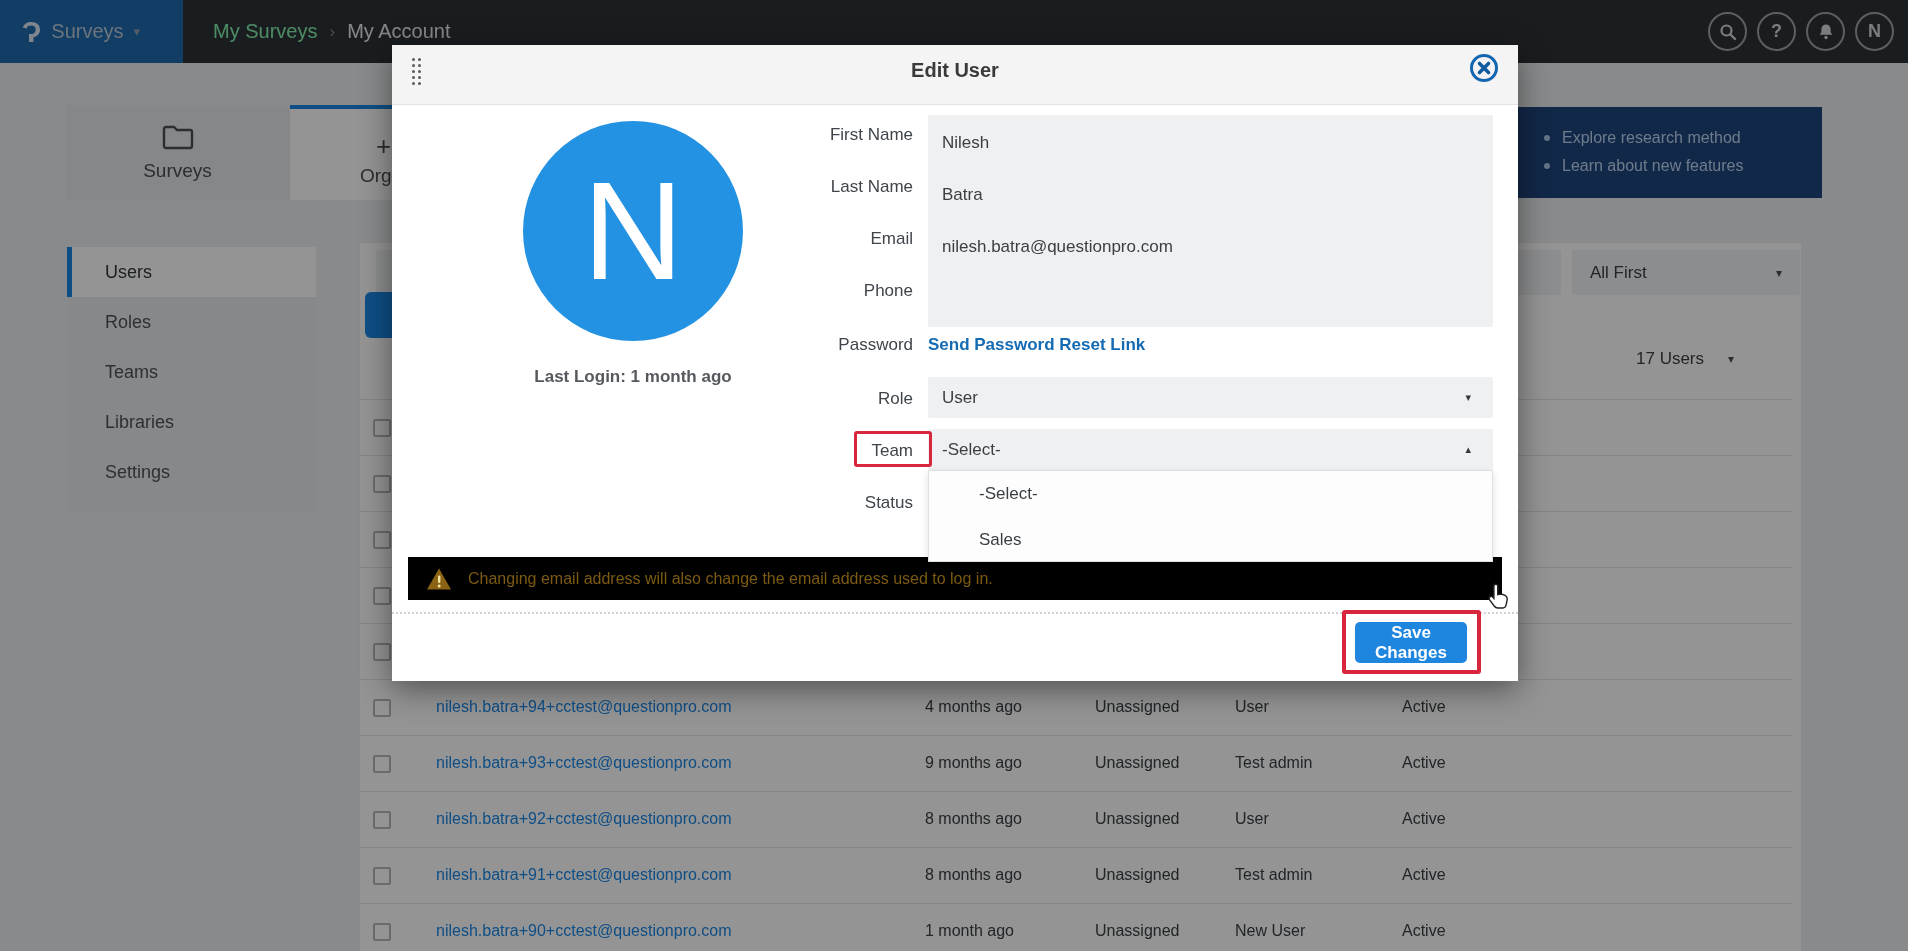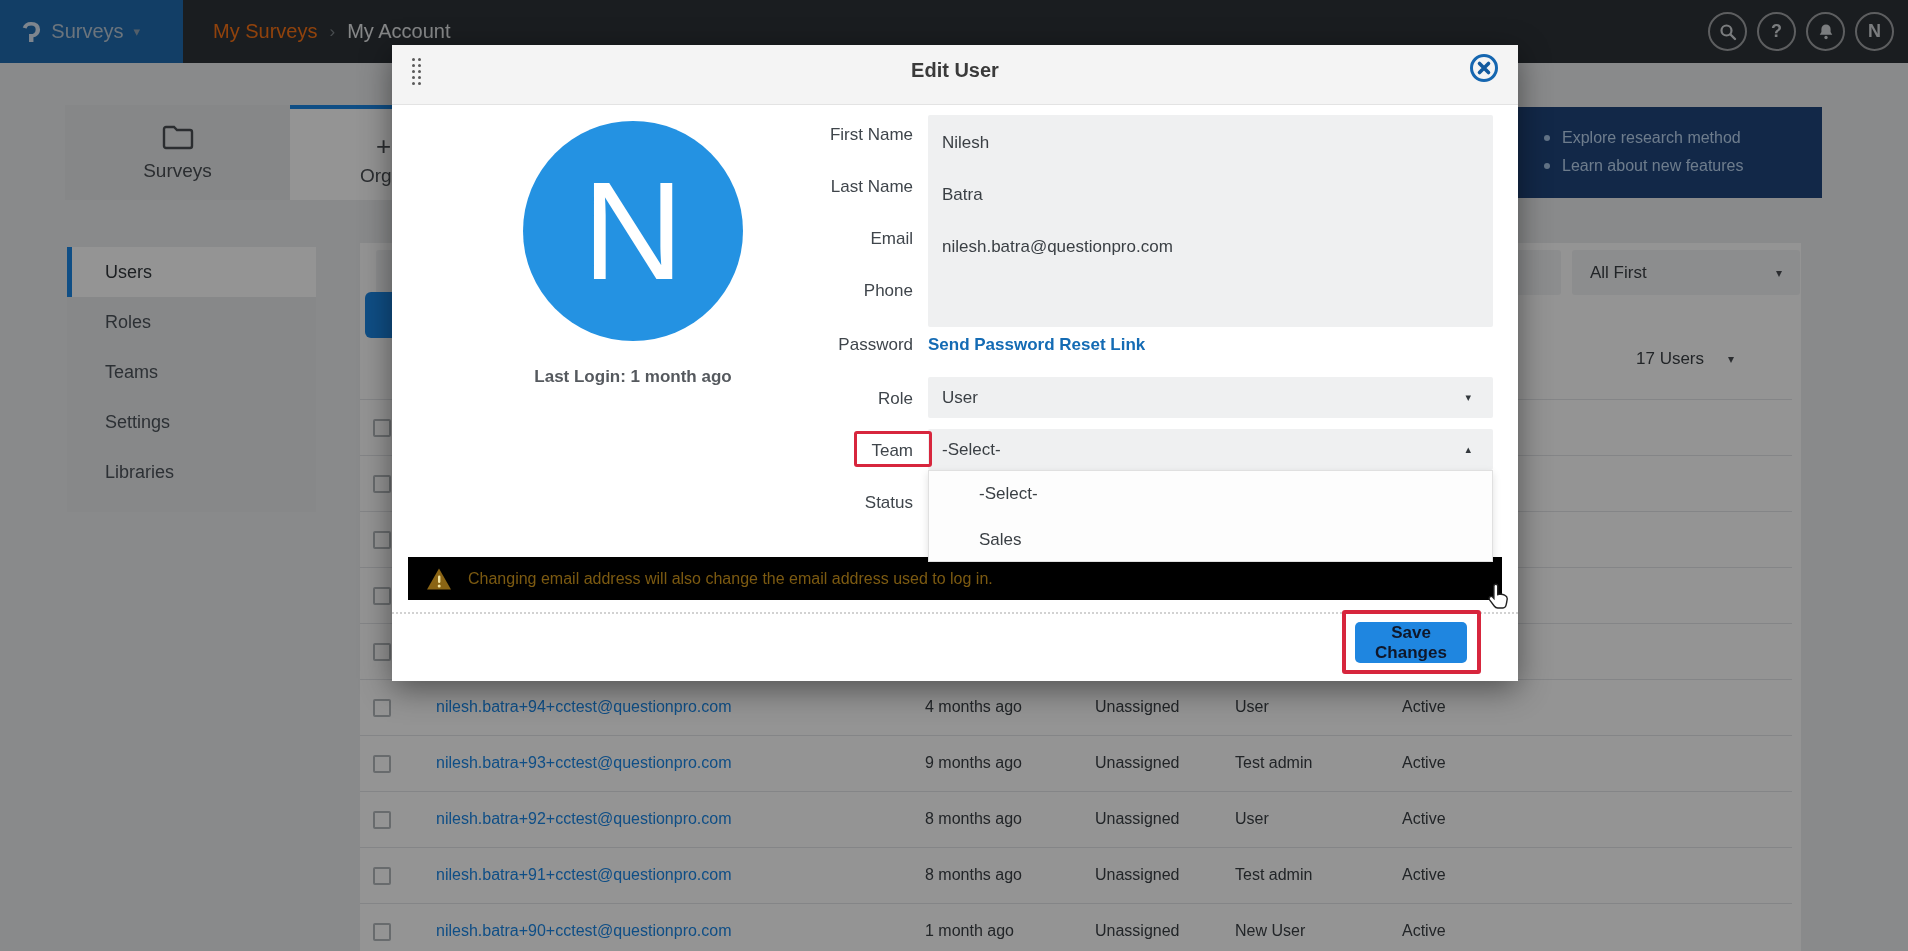--- a/index.html
+++ b/index.html
@@ -10,21 +10,21 @@
   }
 
   
   .topbar { position:absolute; left:0; top:0; width:1908px; height:63px; background:#2e3338; }
   .brand { position:absolute; left:0; top:0; width:183px; height:63px; background:#1f6bb0;
            display:flex; align-items:center; gap:10px; padding-left:22px; cursor:pointer; }
   .brand .logo { font-size:30px; font-weight:bold; color:#d9e6f4; }
   .brand .lbl { font-size:20px; color:#b9c8d6; }
   .brand .crt { font-size:13px; color:#8fa3b5; }
   .breadcrumb { position:absolute; left:213px; top:0; height:63px; display:flex; align-items:center; gap:12px; font-size:20px; }
-  .breadcrumb .parent { color:#f97316; cursor:pointer; }
+  .breadcrumb .parent { color:#86efac; cursor:pointer; }
   .breadcrumb .sep { color:#7d8489; font-size:17px; }
   .breadcrumb .current { color:#e6e8ea; }
   .utilities { position:absolute; right:14px; top:12px; display:flex; gap:10px; }
   .ucircle { width:39px; height:39px; border-radius:50%; border:2px solid rgba(255,255,255,.55);
              display:flex; align-items:center; justify-content:center; color:#d4d8db; font-size:18px; font-weight:bold; cursor:pointer; }
 
   
   .tabcard { position:absolute; top:105px; height:95px; display:flex; flex-direction:column;
              align-items:center; justify-content:center; gap:10px; cursor:pointer; }
   .tab-surveys { left:65px; width:225px; background:#e7e9ea; }
@@ -90,21 +90,21 @@
   .resetlink { position:absolute; left:536px; font-size:17px; font-weight:bold; color:#146bb4; cursor:pointer; }
 
   .ddpanel { position:absolute; left:536px; top:425px; width:565px; height:92px; background:#fdfdfd;
              border:1px solid #e0e0e0; box-shadow:0 3px 8px rgba(0,0,0,.12); z-index:5; }
   .ddopt { height:46px; display:flex; align-items:center; padding-left:50px; font-size:17px; color:#3a3f44; cursor:pointer; }
 
   .warnbar { position:absolute; left:16px; top:512px; width:1094px; height:43px; background:#000000;
              display:flex; align-items:center; gap:16px; padding-left:18px; }
   .warntxt { font-size:16px; color:#7c5a11; }
   .dotline { position:absolute; left:0; top:567px; width:1126px; border-top:2px dotted #d2d2d2; }
-  .savebtn { position:absolute; left:963px; top:577px; width:112px; height:41px; background:#1f86e0; color:#0f172a;
+  .savebtn { position:absolute; left:963px; top:577px; width:112px; height:41px; background:#1f86e0; color:#ffffff;
              border:none; border-radius:5px; font-family:"Liberation Sans",sans-serif; font-size:17px; font-weight:bold; cursor:pointer; }
   .redbox { position:absolute; border:4px solid #d7263d; border-radius:3px; z-index:110; pointer-events:none; }
   .redbox.team { left:462px; top:386px; width:78px; height:36px; border-width:3px; }
   .redbox.save { left:950px; top:565px; width:139px; height:64px; }
 
   .cursorhand { position:absolute; left:1095px; top:538px; z-index:120; pointer-events:none; }
 </style>
 </head>
 <body>
 
@@ -162,22 +162,22 @@
     <div class="b">
       <span class="dot"></span>
       <span class="btxt">Learn about new features</span>
     </div>
   </div>
 
   <div class="sidebar">
     <div class="snav active">Users</div>
     <div class="snav">Roles</div>
     <div class="snav">Teams</div>
+    <div class="snav">Libraries</div>
     <div class="snav">Settings</div>
-    <div class="snav">Libraries</div>
   </div>
 
   <div class="tablecard">
     <div class="searchbox"></div>
     <div class="filtersel">
       <span>All First</span>
       <span class="crt">▾</span>
     </div>
     <button class="addbtn"></button>
     <div class="countrow">

